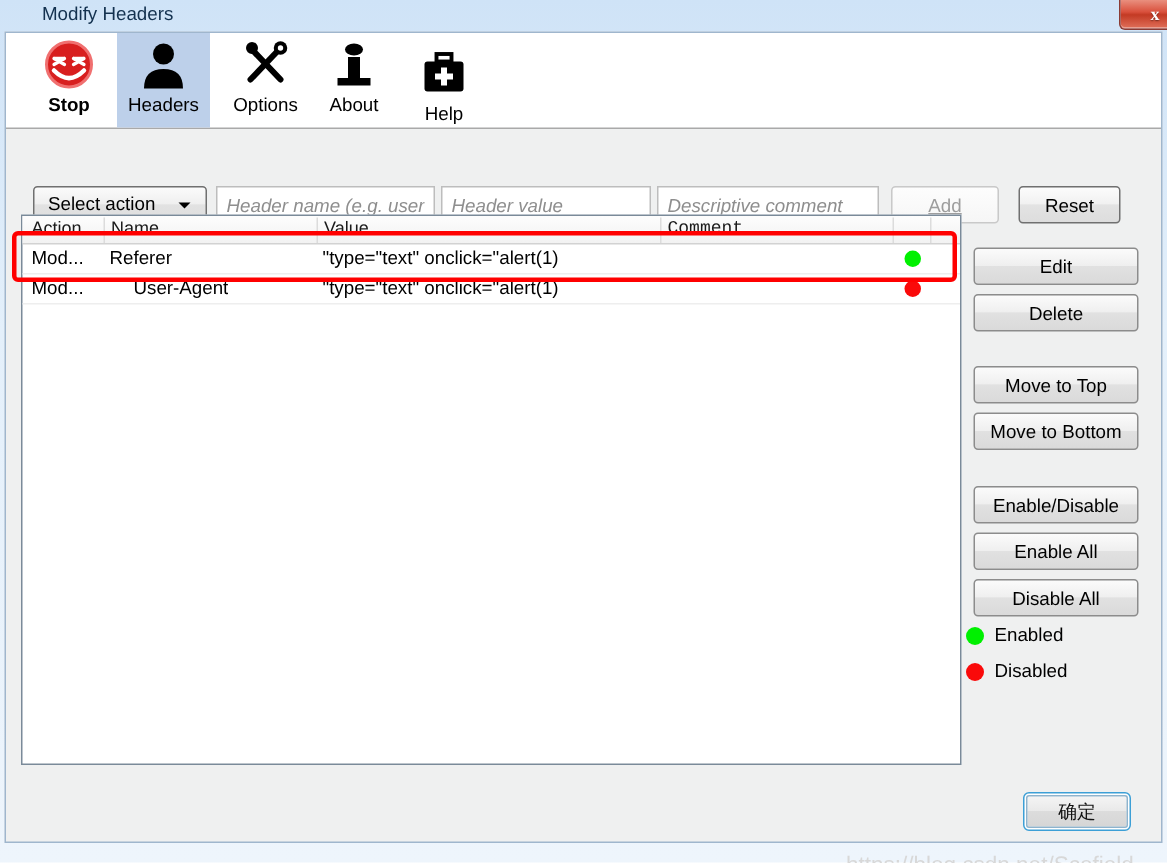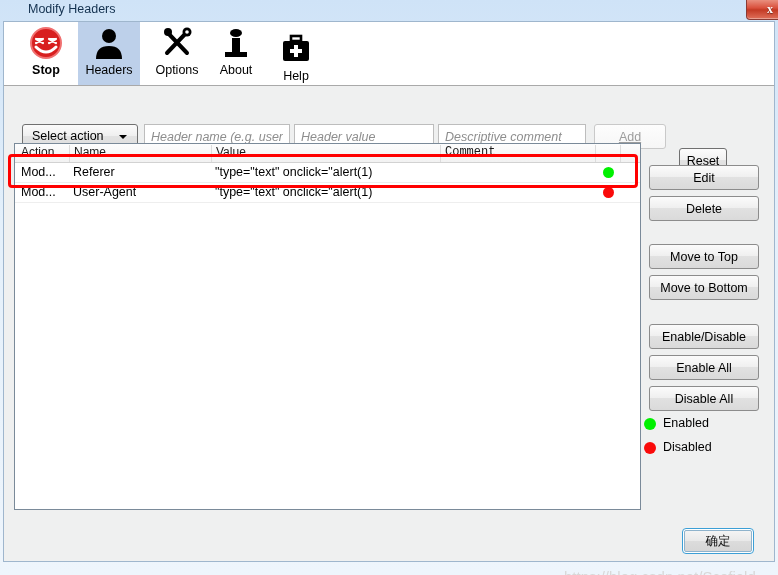--- a/index.html
+++ b/index.html
@@ -95,21 +95,21 @@
     box-sizing:border-box;cursor:pointer;
     display:flex;align-items:center;justify-content:center;
   }
   .btn.disabled{
     color:#9d9d9d;border-color:#c9c9c9;
     background:linear-gradient(180deg,#fdfdfd 0%,#f6f6f6 100%);
     cursor:default;
     text-decoration:underline;
   }
   #b-add{position:absolute;left:590px;top:38px;width:72px;height:25px;}
-  #b-reset{position:absolute;left:675px;top:38px;width:48px;height:25px;margin-top:24px;}
+  #b-reset{position:absolute;left:675px;top:38px;width:68px;height:25px;}
 
   
   .table{
     position:absolute;left:10px;top:121px;width:627px;height:367px;
     background:#ffffff;border:1px solid #7a8a99;box-sizing:border-box;
   }
   .thead{
     position:relative;height:18px;width:100%;
     background:linear-gradient(180deg,#fdfdfd 0%,#f2f2f2 100%);
     border-bottom:1px solid #d2d2d2;
@@ -291,21 +291,21 @@
       <div class="tbody">
         <div class="trow">
           <div class="td" style="left:6px;">Mod...</div>
           <div class="td" style="left:58px;">Referer</div>
           <div class="td" style="left:200px;">"type="text" onclick="alert(1)</div>
           <div class="td" style="left:429px;"></div>
           <div class="dot on" style="left:588px;"></div>
         </div>
         <div class="trow">
           <div class="td" style="left:6px;">Mod...</div>
-          <div class="td" style="left:58px;">User-Agent</div>
+          <div class="td" style="left:74px;">User-Agent</div>
           <div class="td" style="left:200px;">"type="text" onclick="alert(1)</div>
           <div class="td" style="left:429px;"></div>
           <div class="dot off" style="left:588px;"></div>
         </div>
       </div>
     </div>
 
     <div class="rbtn" style="top:143px;">Edit</div>
     <div class="rbtn" style="top:174px;">Delete</div>
     <div class="rbtn" style="top:222px;">Move to Top</div>

